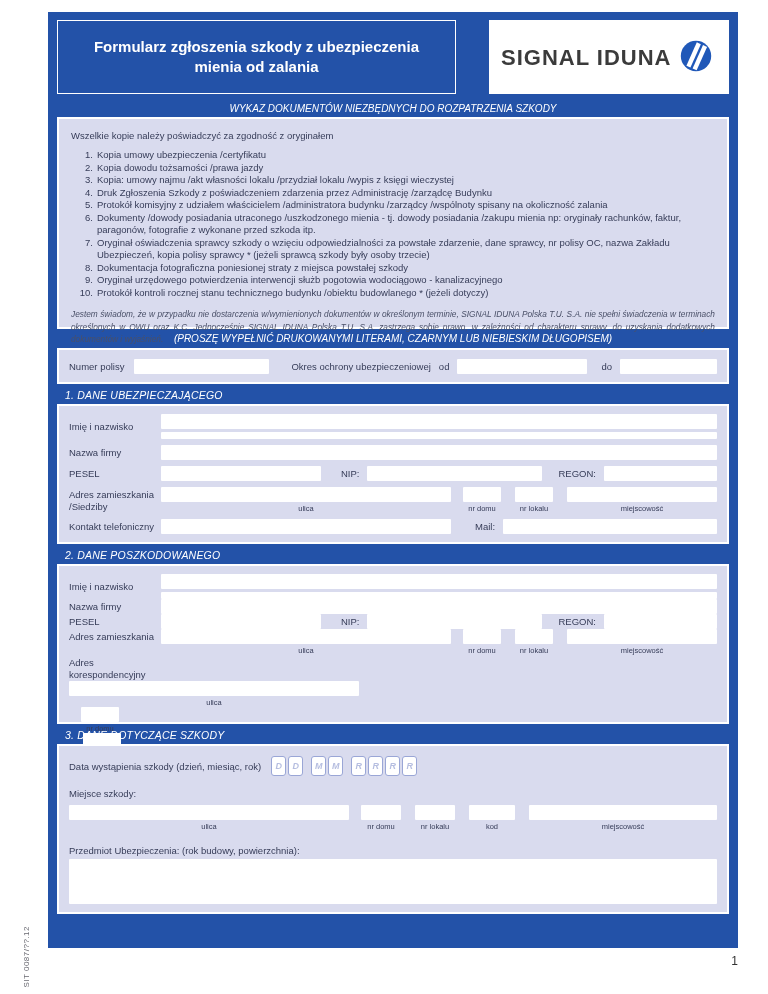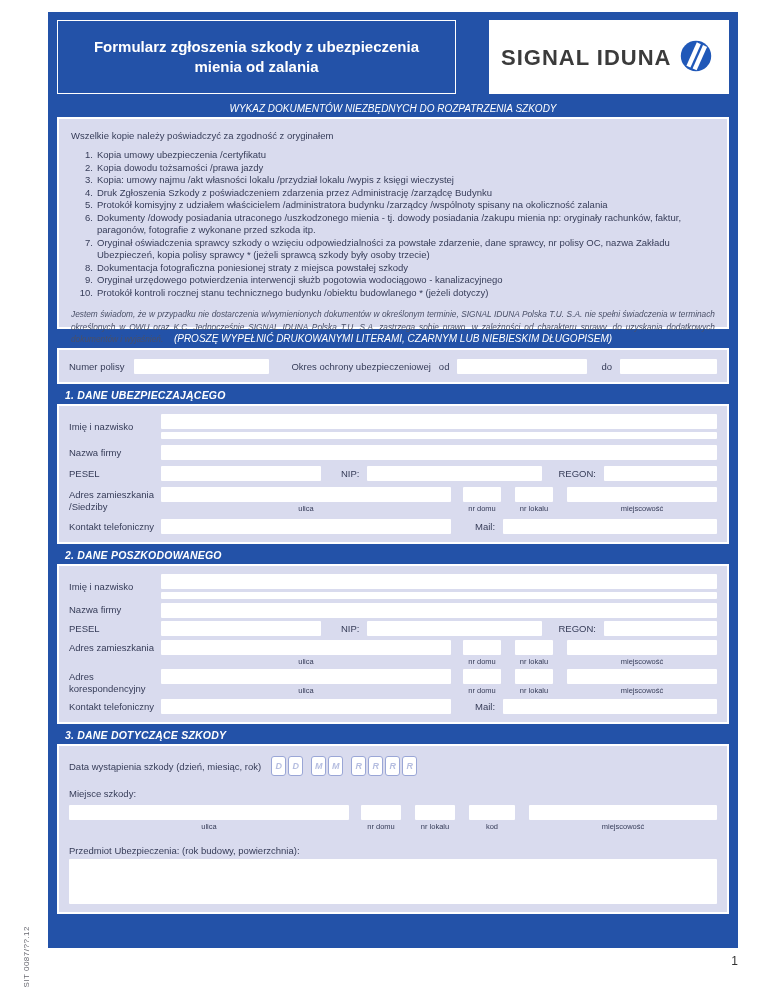--- a/index.html
+++ b/index.html
@@ -39,21 +39,21 @@
     font-size:22px;font-weight:bold;color:#3b3b3b;letter-spacing:1px;white-space:nowrap;
   }
   .logoglyph{margin-left:8px;flex:0 0 auto;}
   .brandsub{font-size:8.5px;color:#6d6d6d;line-height:1.35;margin-top:5px;}
   
   .bar{
     color:#ffffff;font-style:italic;font-size:10px;
     display:flex;align-items:center;flex:0 0 auto;
   }
   .bar.center{justify-content:center;}
-  .bar.section{font-weight:bold;font-size:10.5px;padding-left:8px;letter-spacing:.2px;}
+  .bar.section{font-weight:normal;font-size:10.5px;padding-left:8px;letter-spacing:.2px;}
   
   .lav{
     background:#d9dbee;border:2px solid #ffffff;box-sizing:border-box;flex:0 0 auto;
   }
   .docbox{padding:9px 12px 6px 12px;font-size:9.5px;}
   .docintro{margin:2px 0 8px 0;}
   .doclist{margin:0;padding:0;list-style:none;counter-reset:doc;}
   .doclist li{
     counter-increment:doc;position:relative;margin-left:26px;line-height:1.32;
   }
@@ -233,21 +233,21 @@
       </span>
       <span class="col" style="width:38px;margin-left:14px;">
         <span class="fld grow"></span>
         <span class="sub">nr lokalu</span>
       </span>
       <span class="col grow" style="margin-left:14px;">
         <span class="fld grow"></span>
         <span class="sub">miejscowość</span>
       </span>
     </div>
-    <div class="row" style="align-items:flex-start;">
+    <div class="row" style="align-items:flex-start;flex-direction:column;">
       <span class="labcol" style="padding-top:2px;">
         <div>Adres</div>
         <div>korespondencyjny</div>
       </span>
       <span class="col" style="width:290px;">
         <span class="fld grow"></span>
         <span class="sub">ulica</span>
       </span>
       <span class="col" style="width:38px;margin-left:12px;">
         <span class="fld grow"></span>

